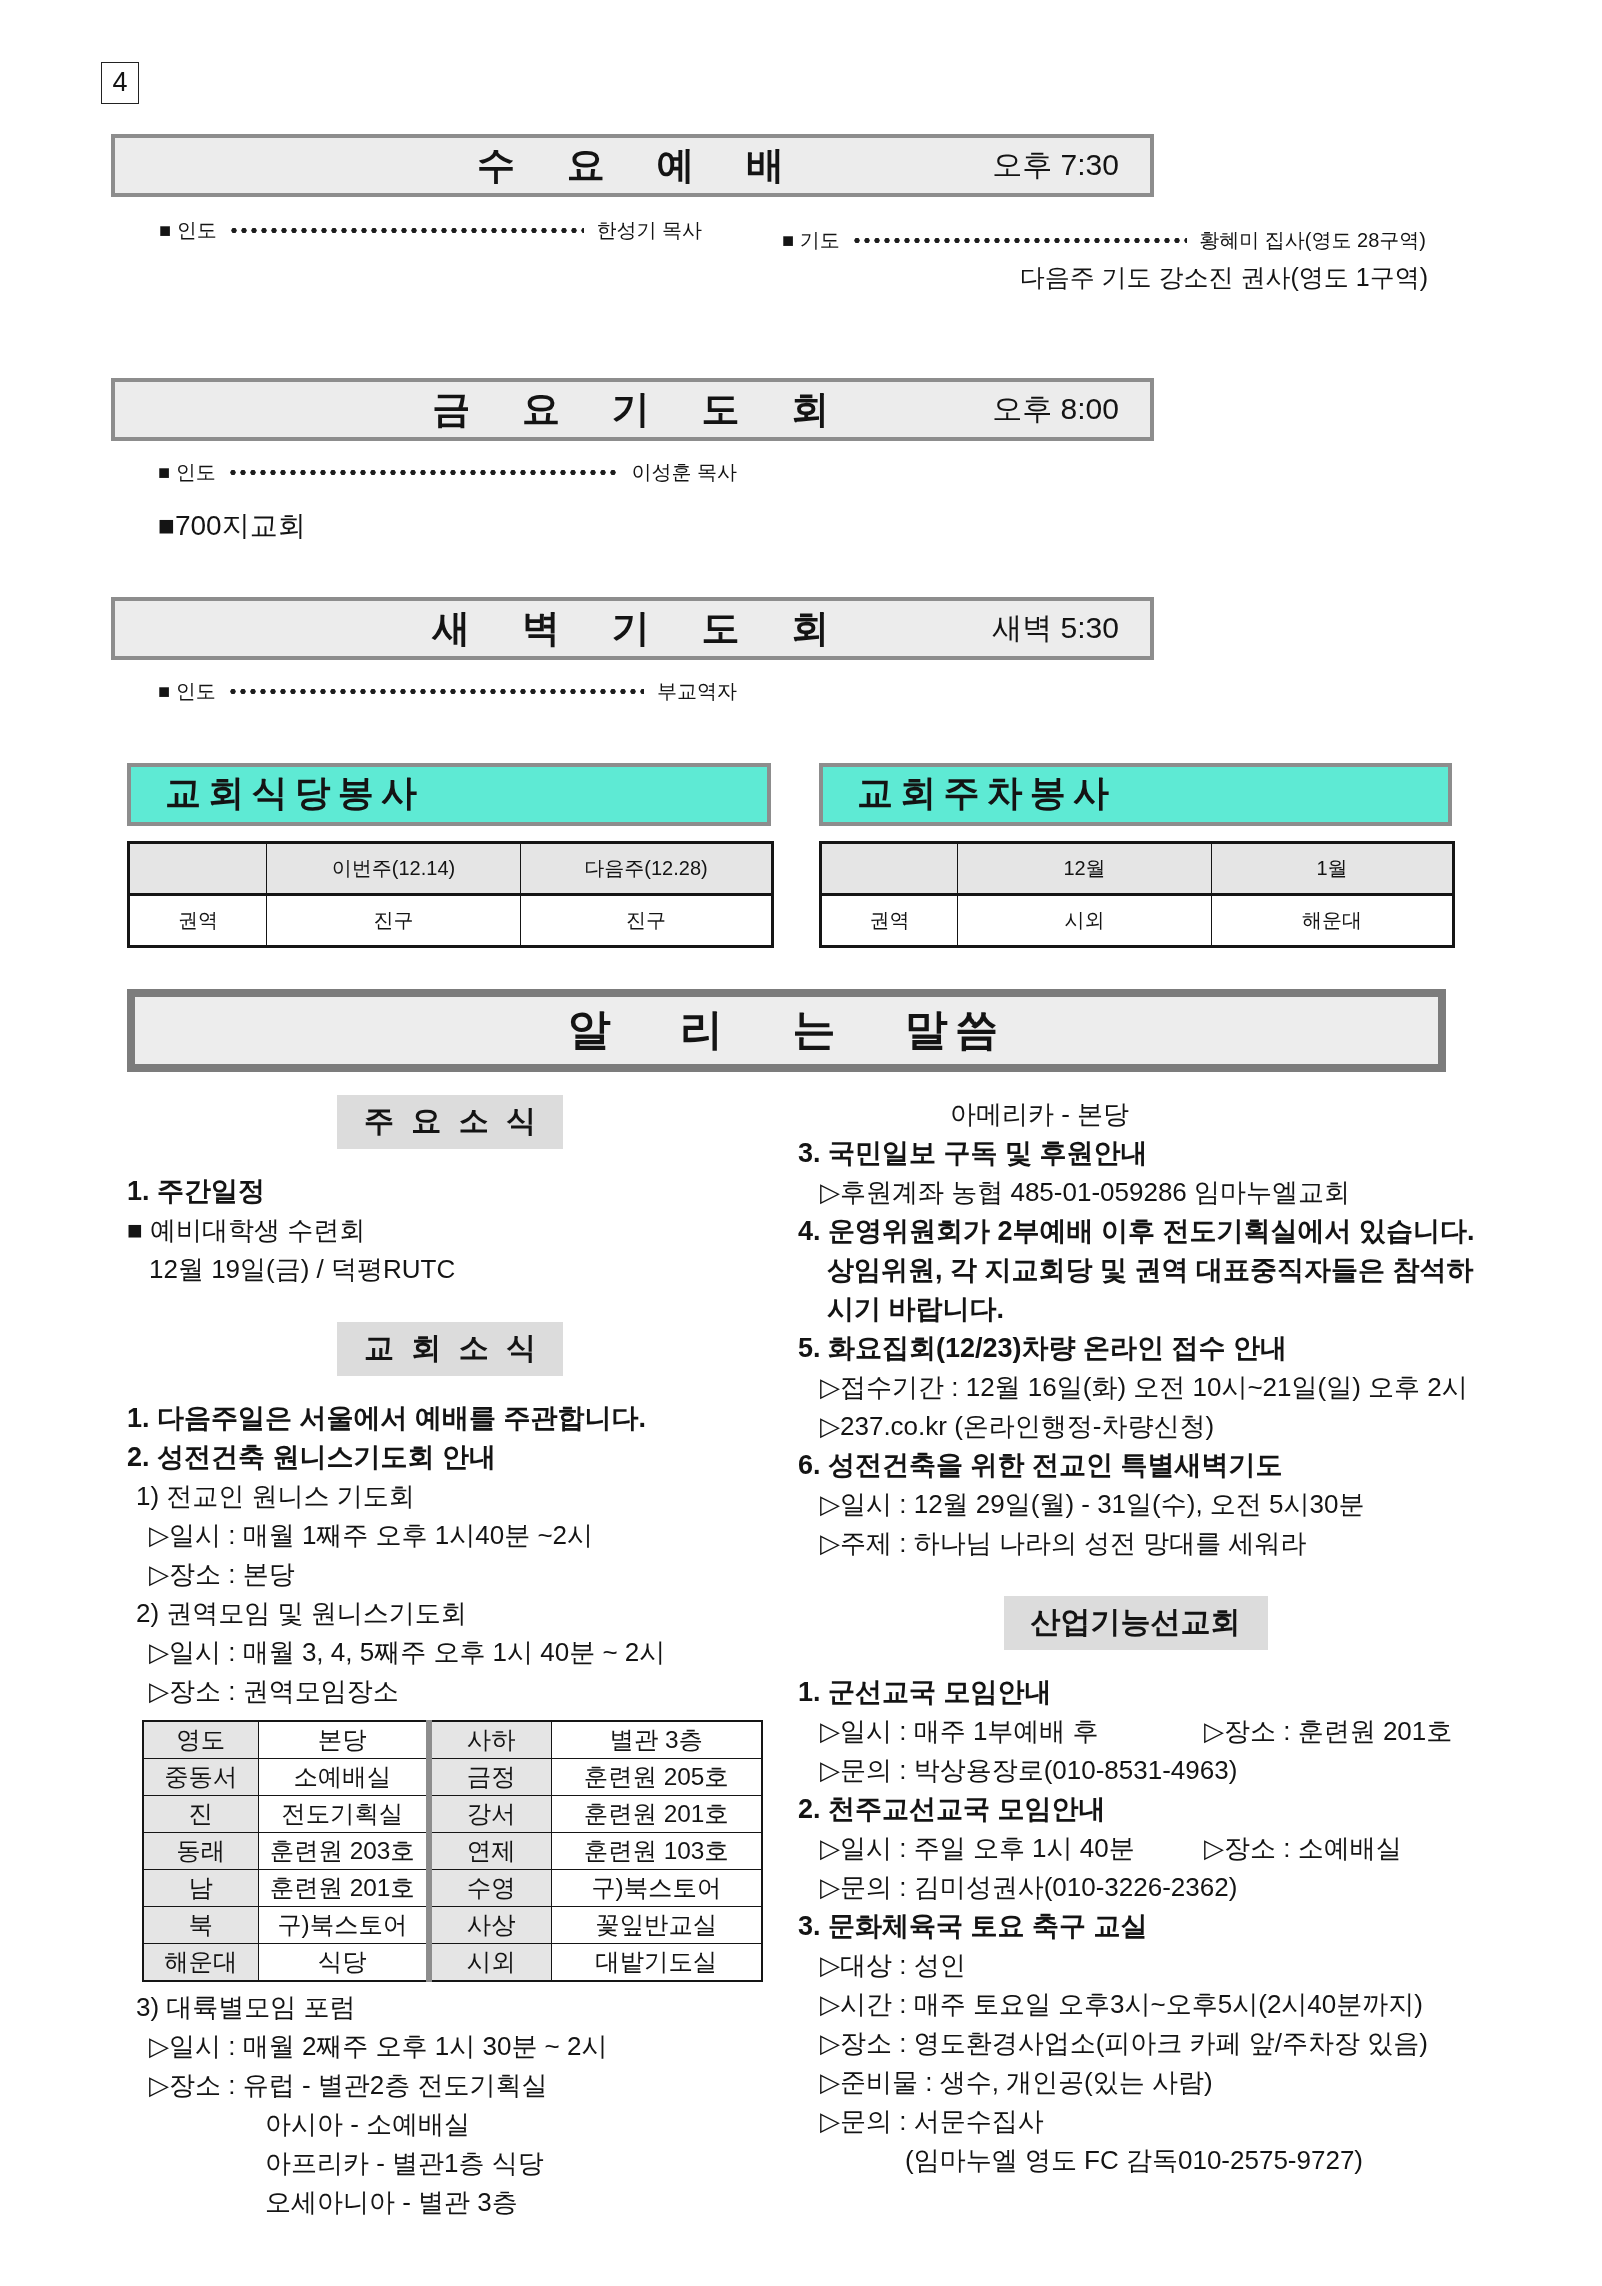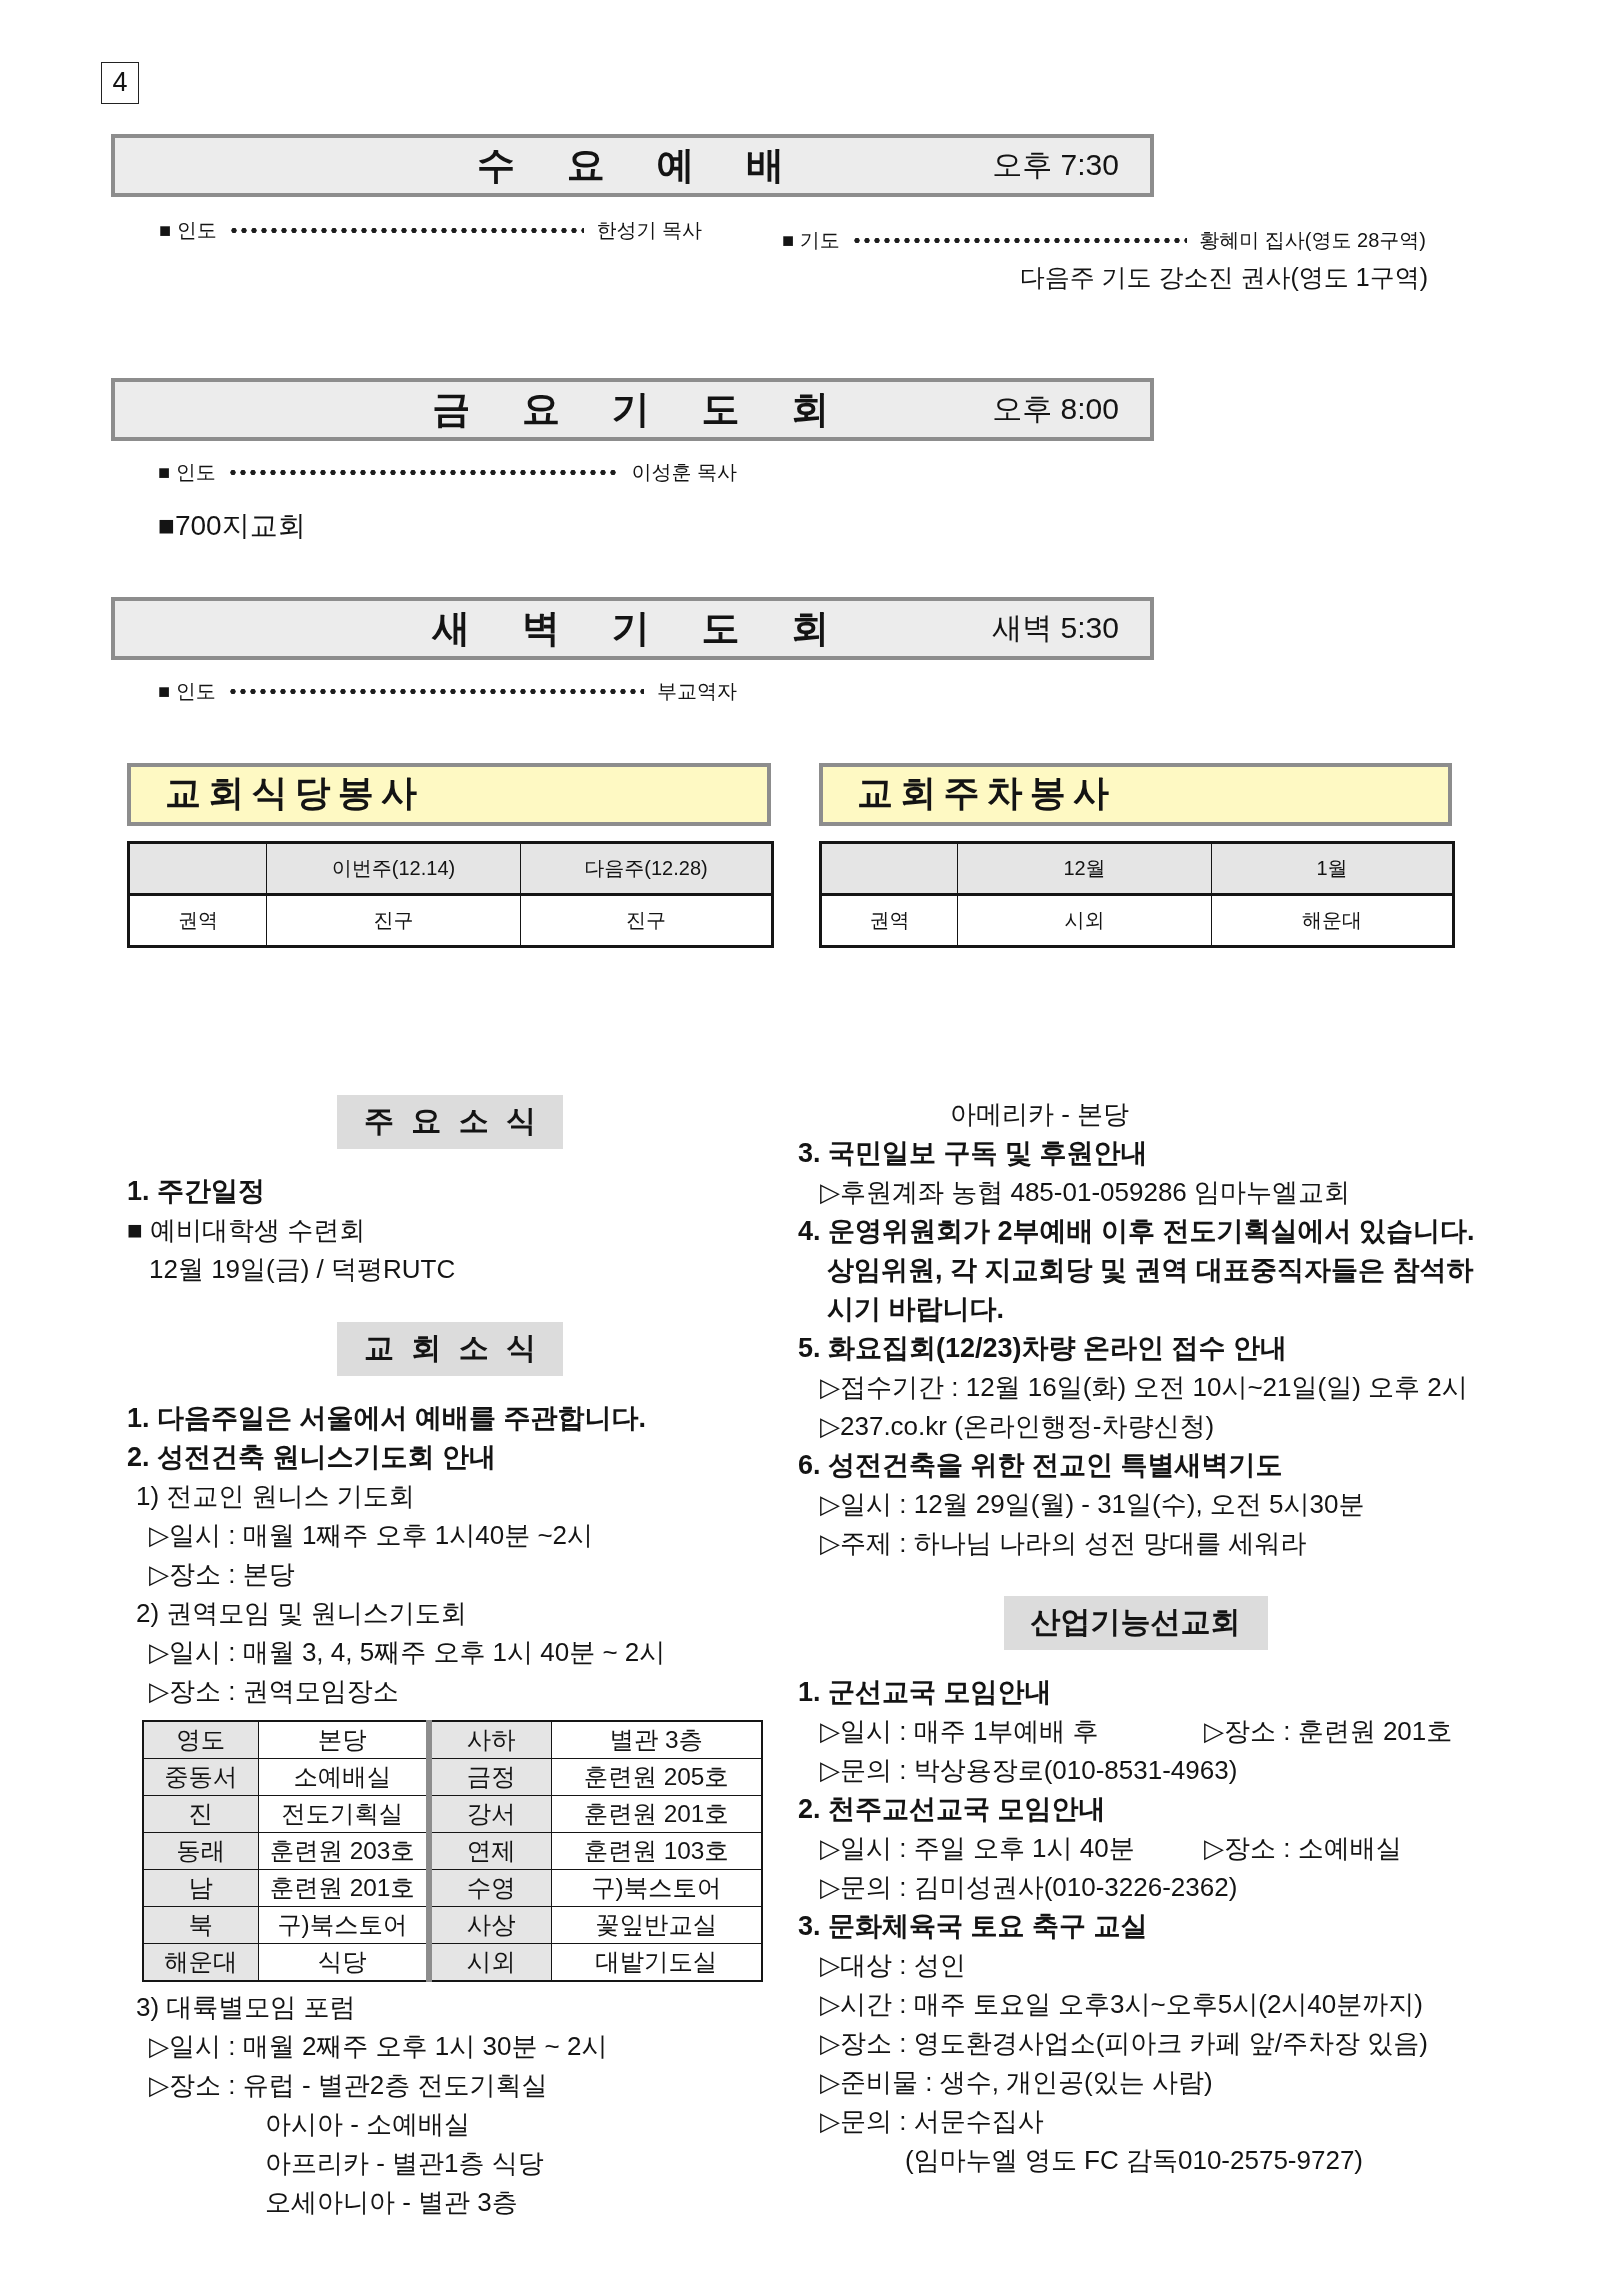--- a/index.html
+++ b/index.html
@@ -49,21 +49,21 @@
   .svc-note{
     position:absolute;left:127px;top:261px;width:1301px;
     text-align:right;font-size:25px;white-space:nowrap;
   }
   .svc2-line1{position:absolute;left:158px;top:452px;width:579px;}
   .svc2-line2{position:absolute;left:158px;top:507px;font-size:28px;white-space:nowrap;}
   .svc3-line1{position:absolute;left:158px;top:671px;width:579px;}
   
   .duty-title{
     position:absolute;top:763px;height:63px;
-    background:#fef9c3;border:4.5px solid #8d8d8d;box-sizing:border-box;
+    background:#5eead4;border:4.5px solid #8d8d8d;box-sizing:border-box;
     font-size:36px;font-weight:700;line-height:52px;letter-spacing:7.2px;
     padding-left:34px;white-space:nowrap;
   }
   .duty-title.l{left:127px;width:644px;}
   .duty-title.r{left:819px;width:633px;}
   .duty-table{
     position:absolute;top:841px;border-collapse:collapse;table-layout:fixed;
     border:3.6px solid #151515;
   }
   .duty-table.l{left:127px;width:644px;}
@@ -196,20 +196,21 @@
       <td>1월</td>
     </tr>
     <tr class="bd">
       <td>권역</td>
       <td>시외</td>
       <td>해운대</td>
     </tr>
   </tbody>
     </table>
 
+  <div class="notice-bar">알 리 는 말씀</div>
 
   <div class="col col-left">
     <span class="badge mb">주 요 소 식</span>
     <div class="line b">1. 주간일정</div>
     <div class="line">■ 예비대학생 수련회</div>
     <div class="line ind2">12월 19일(금) / 덕평RUTC</div>
     <span class="badge mt mb">교 회 소 식</span>
     <div class="line b">1. 다음주일은 서울에서 예배를 주관합니다.</div>
     <div class="line b">2. 성전건축 원니스기도회 안내</div>
     <div class="line ind1">1) 전교인 원니스 기도회</div>

